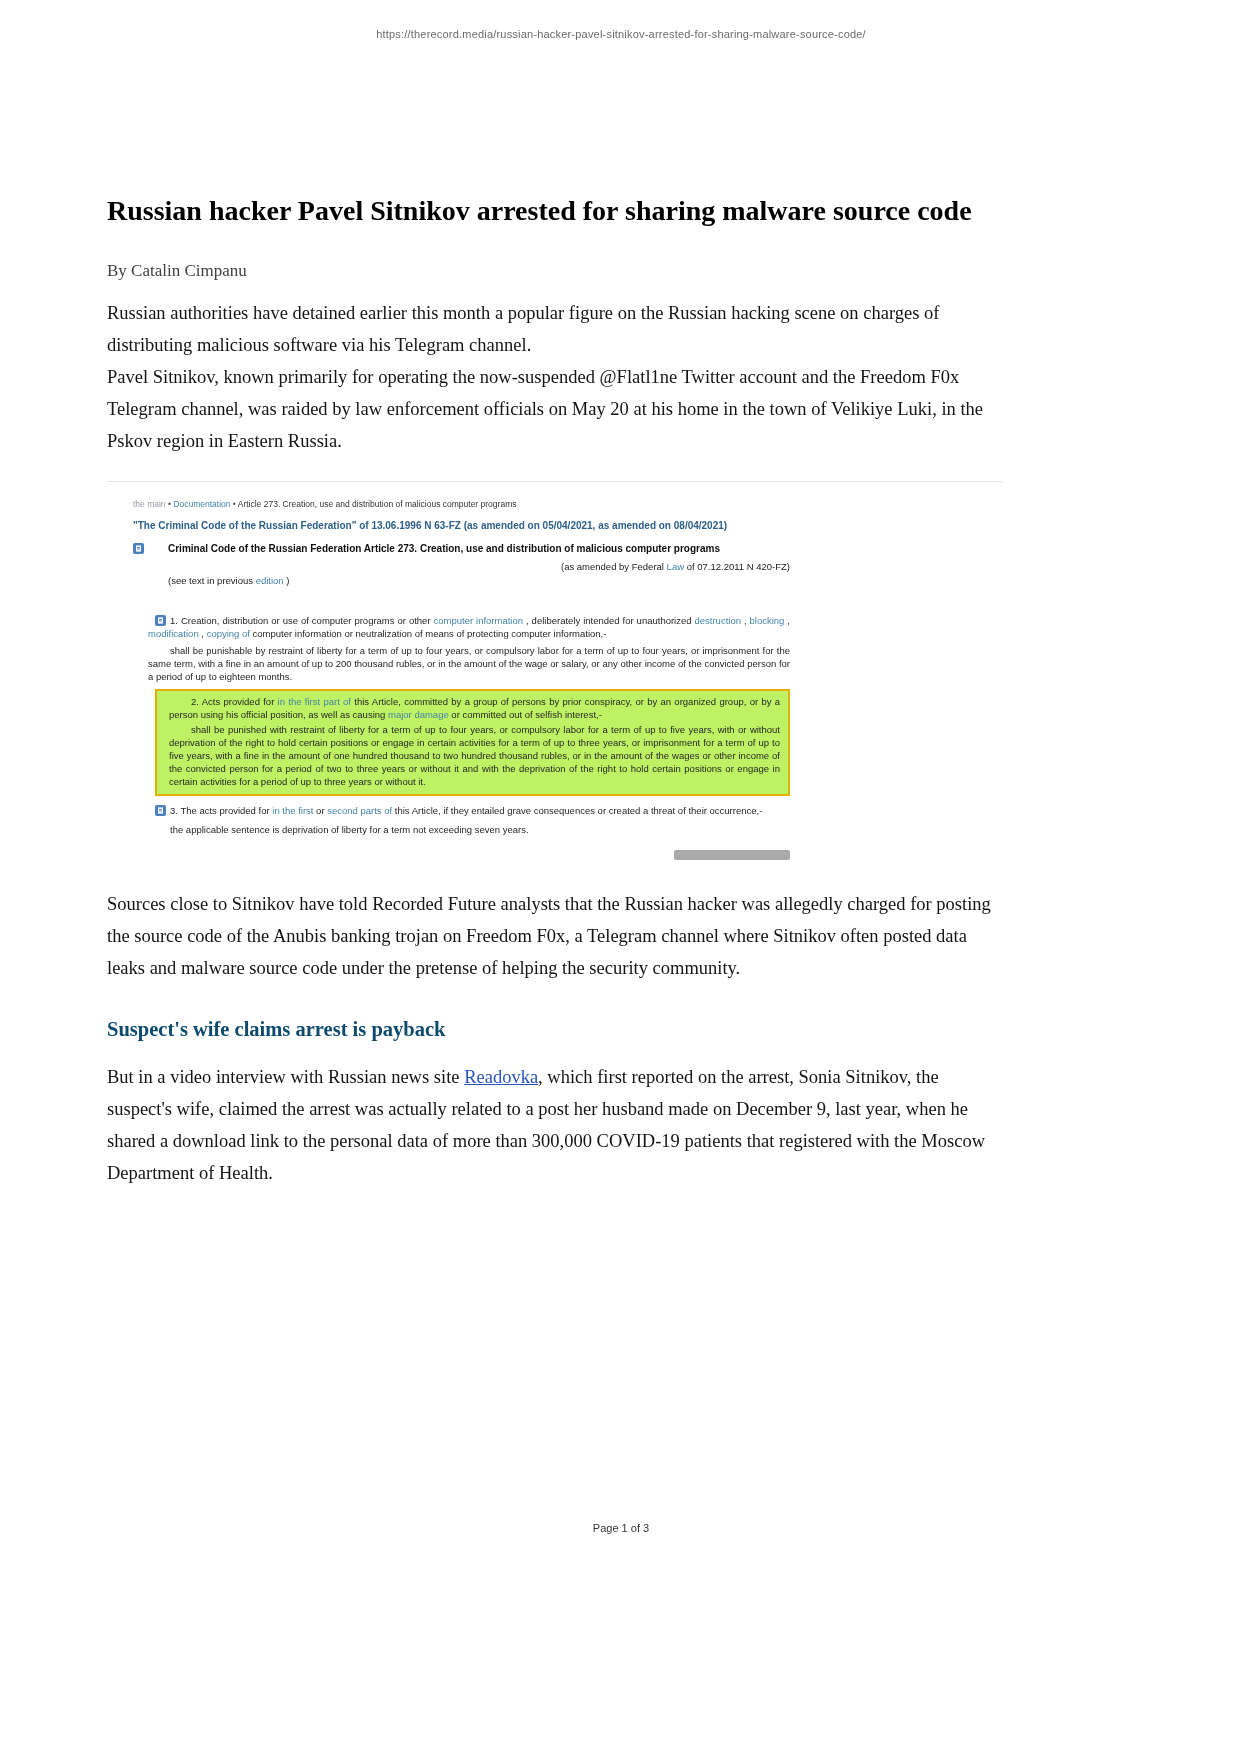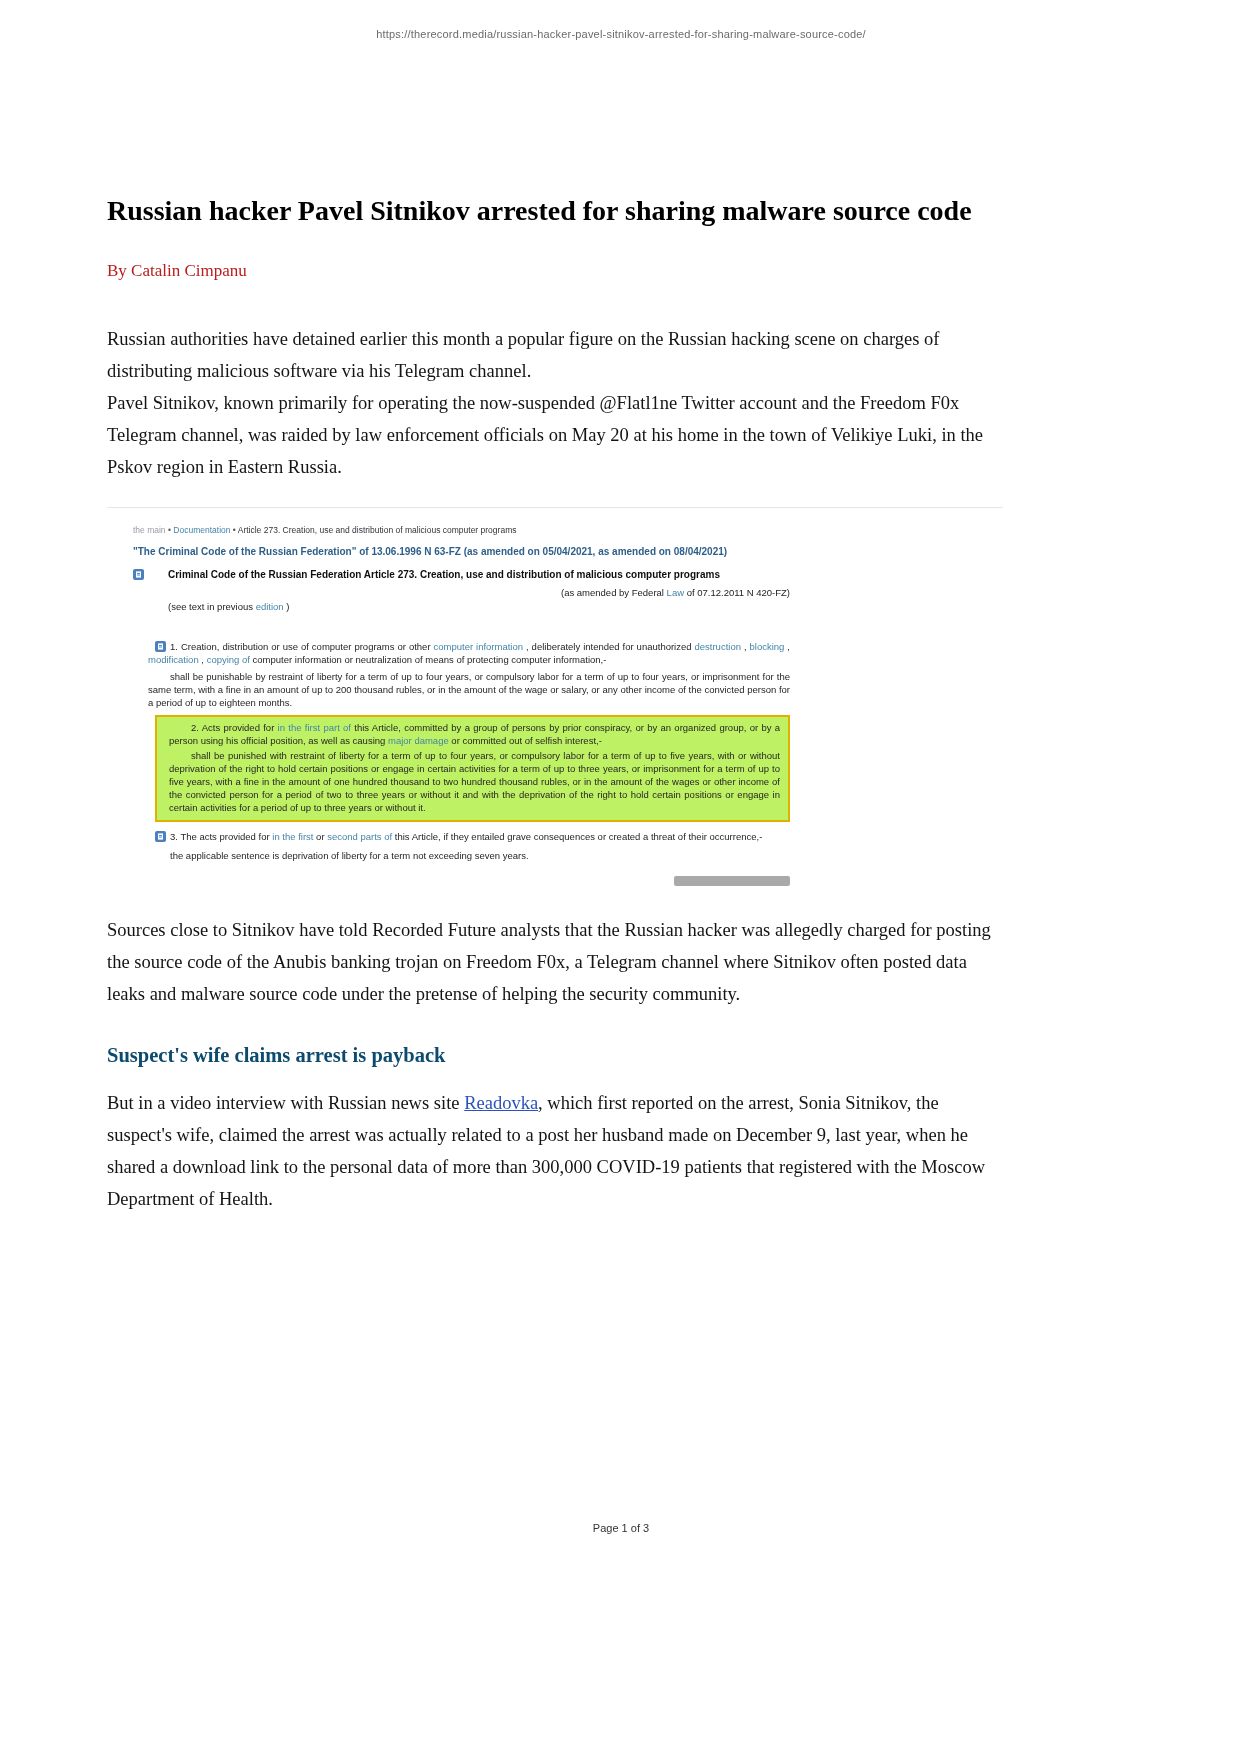--- a/index.html
+++ b/index.html
@@ -9,25 +9,25 @@
     font-family: "Liberation Serif", "DejaVu Serif", serif; color: #111;
   }
   .header-url {
     position: absolute; top: 28px; left: 0; right: 0; text-align: center;
     font: 11px "Liberation Sans", "DejaVu Sans", sans-serif; color: #6b6b6b;
     letter-spacing: 0.2px;
   }
   .content { position: absolute; left: 107px; top: 0; width: 896px; }
 
   .title { margin-top: 186px; font-size: 28px; font-weight: bold; line-height: 49px; color: #000; }
-  .byline { margin-top: 26px; font-size: 17px; color: #b91c1c; }
+  .byline { margin-top: 26px; font-size: 17px; color: #404040; }
   .meta   { margin-top: 22px; font-size: 16px; color: #5a5a5a; }
 
   .p { font-size: 18.5px; line-height: 32px; color: #141414; }
-  .p1 { margin-top: 42px; }
+  .p1 { margin-top: 16px; }
   .pgap { }
   .p4 { margin-top: 28px; }
   .p5 { margin-top: 20px; }
   .subhead { margin-top: 34px; font-size: 20.5px; font-weight: bold; color: #0c4a6e; }
 
   .alink { color: #2a52be; text-decoration: underline; cursor: pointer; }
 
   
   .embed {
     margin-top: 24px; width: 896px; border-top: 1px solid #e6e6e6;

